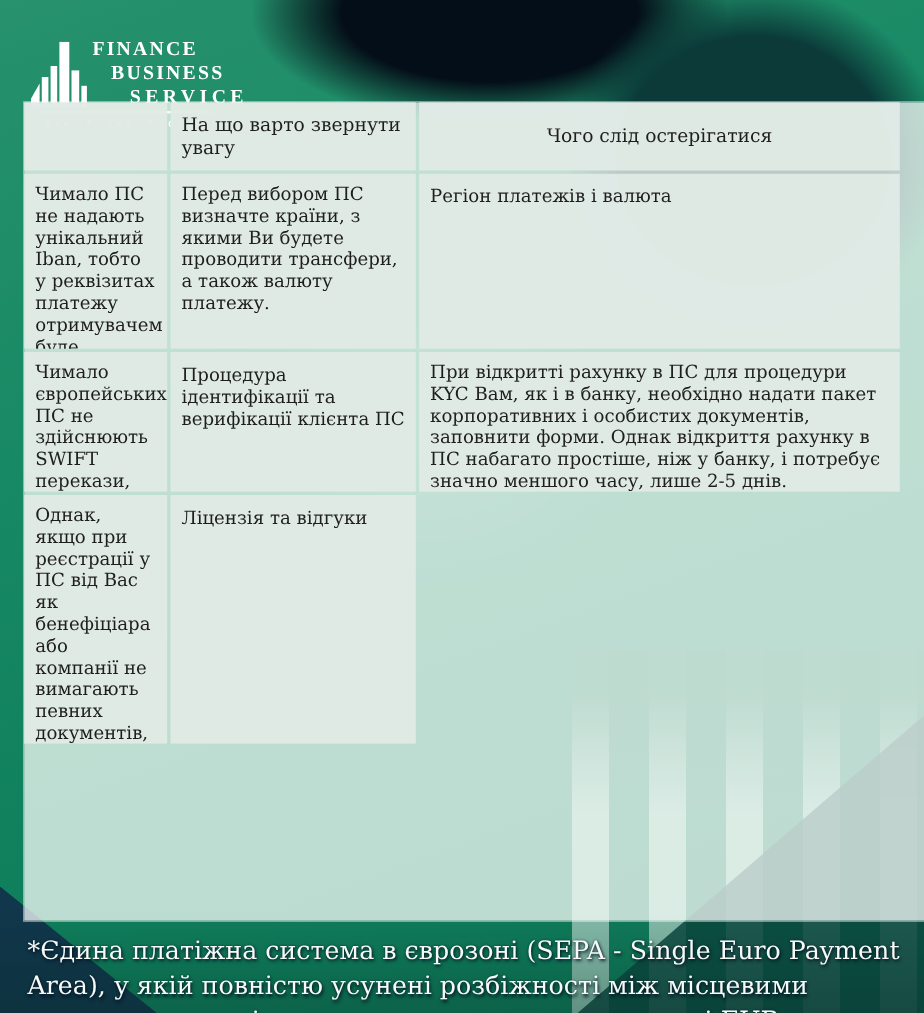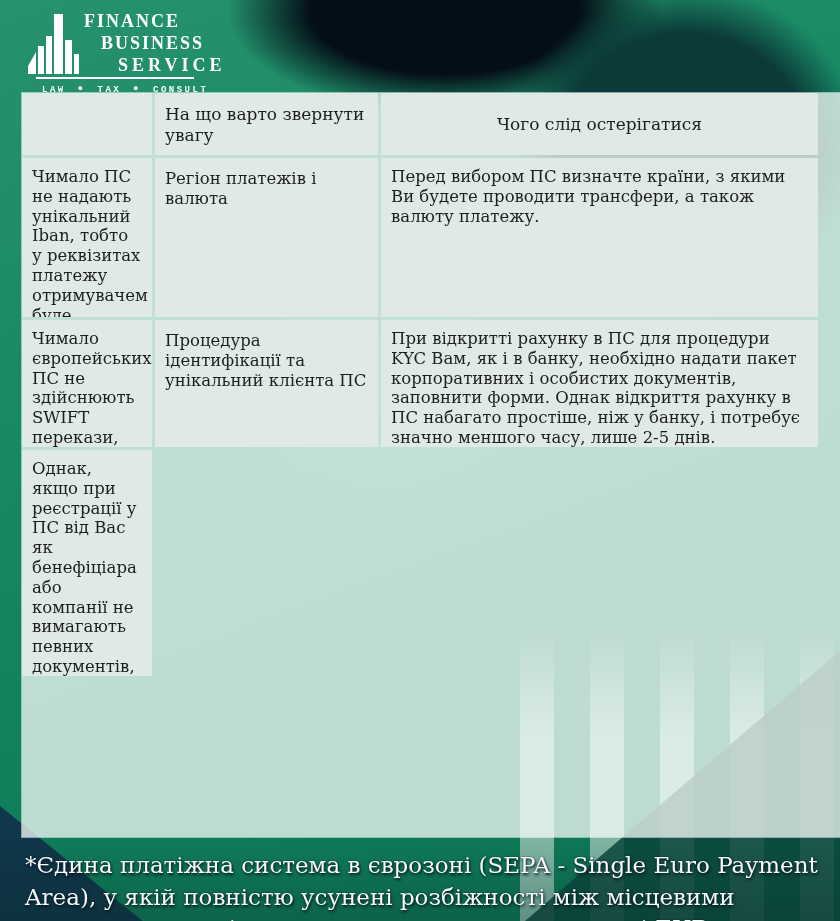--- a/index.html
+++ b/index.html
@@ -19,21 +19,21 @@
       linear-gradient(to top, rgba(16,120,86,0) 55%, rgba(16,120,86,0.95) 88%),
       repeating-linear-gradient(90deg, rgba(228,238,233,0.55) 0 34px, rgba(18,120,87,0.22) 34px 70px);}
   .bg-tri-br{right:0;bottom:0;width:350px;height:330px;background:rgba(11,70,62,0.85);
     clip-path:polygon(100% 18%,100% 100%,10% 100%);}
   .bg-corner-bl{left:0;bottom:0;width:230px;height:115px;background:rgba(16,49,74,0.92);
     clip-path:polygon(0 0,62% 100%,0 100%);}
   .bg-bottom-shade{left:0;right:0;bottom:0;height:95px;
     background:linear-gradient(to bottom,rgba(6,38,33,0) 0%,rgba(6,38,33,0.28) 100%);}
   
   .logo{position:absolute;left:28px;top:8px;width:200px;color:#ffffff;}
-  .logo-row{display:flex;align-items:flex-end;}
+  .logo-row{display:flex;align-items:flex-end;margin-top:24px;}
   .logo-icon{width:52px;height:60px;flex:0 0 auto;margin-right:4px;}
   .logo-text{font-family:"Liberation Serif", serif;font-weight:bold;
     font-variant:small-caps;line-height:0.88;font-size:25px;letter-spacing:2px;
     text-transform:lowercase;}
   .logo-text .l1{display:block;margin-left:0;}
   .logo-text .l2{display:block;margin-left:17px;}
   .logo-text .l3{display:block;margin-left:34px;letter-spacing:4px;}
   .logo-rule{height:2px;background:#ffffff;margin:3px 0 2px 8px;width:158px;}
   .logo-tagline{font-family:Liberation Mono, monospace;font-weight:bold;
     font-variant:small-caps;text-transform:lowercase;font-size:13.5px;
@@ -90,25 +90,26 @@
     <div class="logo-tagline">Law • Tax • Consult</div>
   </div>
 
   <div class="cmp-table">
     <div class="cell head"></div>
     <div class="cell head">На що варто звернути увагу</div>
     <div class="cell head center">Чого слід остерігатися</div>
 
     <div class="cell">Чимало ПС не надають унікальний Iban, тобто у реквізитах платежу отримувачем буде вказано не Вашу компанію, а ПС, а на Ваш рахунок платіж буде направлено завдяки ідентифікаційному номеру Вашої компанії, який зазвичай вказується в полі призначення платежу. Ваш покупець / партнер може відмовитися робити переказ на реквізити загального рахунку.</div>
 
+    <div class="cell">Перед вибором ПС визначте країни, з якими Ви будете проводити трансфери, а також валюту платежу.</div>
     <div class="cell rowtitle">Регіон платежів і валюта</div>
-    <div class="cell">Перед вибором ПС визначте країни, з якими Ви будете проводити трансфери, а також валюту платежу.</div>
     <div class="cell">Чимало європейських ПС не здійснюють SWIFT перекази, працюючи лише із SEPA платежами і лише в EUR валюті. Якщо Ваші партнери знаходяться поза зоною SEPA* або Ви плануєте працювати з USD, GBP та іншими валютами, Вам варто обрати ПС, яка надає такі можливості.</div>
 
-    <div class="cell rowtitle">Процедура ідентифікації та унікальний клієнта ПС</div>
+    <div class="cell rowtitle">Процедура ідентифікації та верифікації клієнта ПС</div>
     <div class="cell">При відкритті рахунку в ПС для процедури KYC Вам, як і в банку, необхідно надати пакет корпоративних і особистих документів, заповнити форми. Однак відкриття рахунку в ПС набагато простіше, ніж у банку, і потребує значно меншого часу, лише 2-5 днів.</div>
     <div class="cell">Однак, якщо при реєстрації у ПС від Вас як бенефіціара або компанії не вимагають певних документів, скоріше за все, без належної верифікації у Вас будуть обмежені можливості щодо роботи з ПС (ліміти на суми транзакцій, балансу, переведення в готівку). Для того, щоб зняти чи підвищити ліміти, Вам доведеться пройти процедуру верифікації клієнта.</div>
 
+    <div class="cell rowtitle">Ліцензія та відгуки</div>
   </div>
 
   <div class="footnote">*Єдина платіжна система в єврозоні (SEPA - Single Euro Payment Area), у якій повністю усунені розбіжності між місцевими переказами та міжнародними платежами у валюті EUR.</div>
 
 </div>
 
 </body></html>

